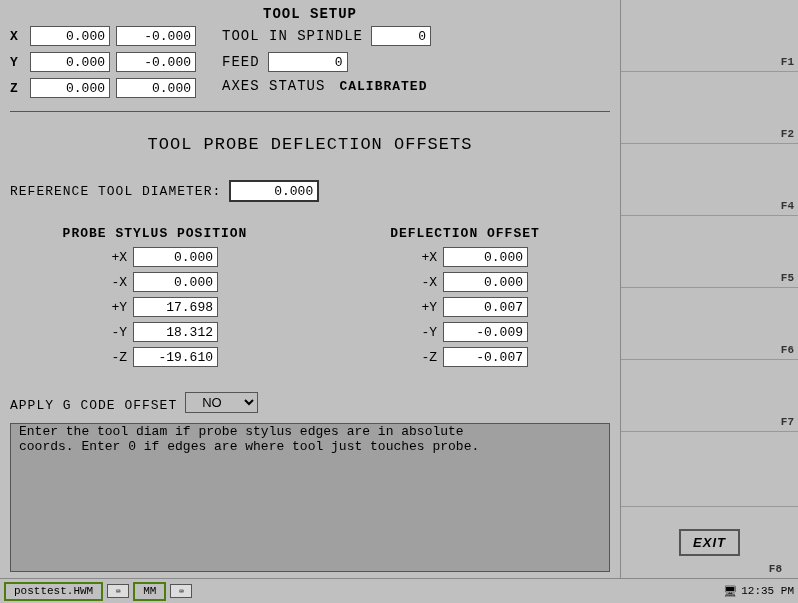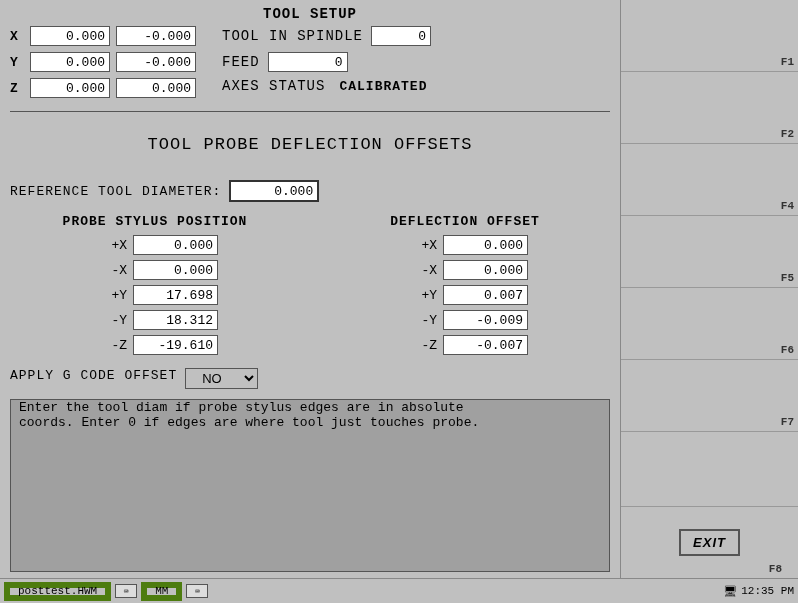--- a/index.html
+++ b/index.html
@@ -113,21 +113,21 @@
       height: 22px;
       text-align: right;
       padding-right: 4px;
       font-size: 13px;
       display: flex;
       align-items: center;
       justify-content: flex-end;
     }
     .probe-section {
       display: flex;
-      margin: 0 10px;
+      margin: 12px 10px;
       gap: 20px;
     }
     .probe-col {
       flex: 1;
     }
     .col-header {
       font-size: 13px;
       letter-spacing: 1px;
       font-weight: bold;
       text-align: center;
@@ -152,21 +152,21 @@
       height: 20px;
       text-align: right;
       padding-right: 4px;
       font-size: 13px;
       display: flex;
       align-items: center;
       justify-content: flex-end;
     }
     .apply-row {
       display: flex;
-      align-items: flex-start;
+      align-items: flex-end;
       margin: 8px 10px 6px 10px;
     }
     .apply-label {
       font-size: 13px;
       letter-spacing: 1px;
       margin-right: 8px;
     }
     .apply-select {
       border: 1px solid #555;
       background: #c0c0c0;
@@ -256,21 +256,21 @@
       width: 798px;
       height: 25px;
       background: #c0c0c0;
       border-top: 1px solid #888;
       display: flex;
       align-items: center;
       padding: 0 4px;
       gap: 4px;
     }
     .taskbar-item {
-      border: 6px solid #4d7c0f;
+      border: 2px solid #4d7c0f;
       background: #c0c0c0;
       padding: 3px 8px;
       font-size: 11px;
       height: 19px;
       display: flex;
       align-items: center;
       cursor: pointer;
     }
     .taskbar-spacer {
       flex: 1;

